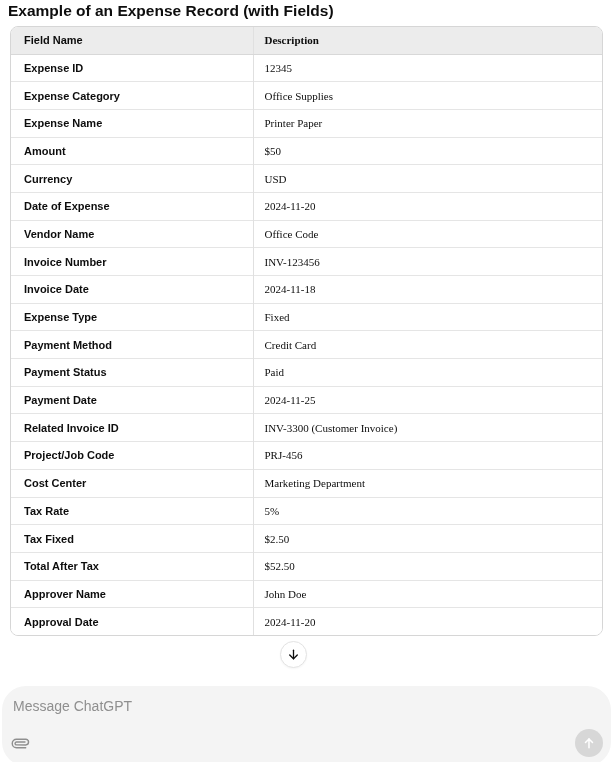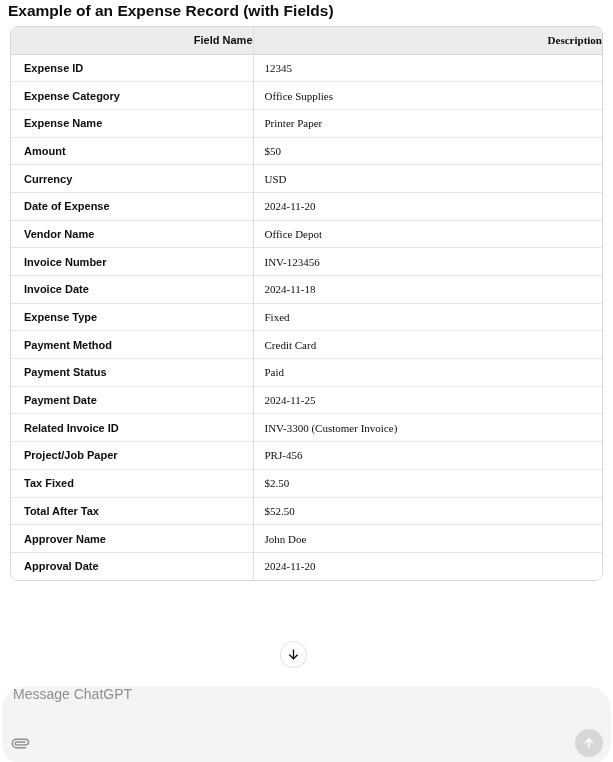--- a/index.html
+++ b/index.html
@@ -13,21 +13,21 @@
   }
 
   .table-wrap {
     position: absolute; left: 10px; top: 26px; width: 593px;
     border: 1px solid #d6d6d6; border-radius: 8px; overflow: hidden;
     background: #ffffff;
   }
   table.expense { width: 100%; border-collapse: collapse; table-layout: fixed; }
   table.expense col.c1 { width: 242px; }
   table.expense thead th {
-    background: #ececec; height: 27px; text-align: right;
+    background: #ececec; height: 27px; text-align: left;
     font-size: 11px; font-weight: 600; color: #0d0d0d;
     border-bottom: 1px solid #d8d8d8; vertical-align: middle;
   }
   table.expense tbody td {
     height: 27.7px; font-size: 11px; color: #0d0d0d; vertical-align: middle;
     border-top: 1px solid #e5e5e5; background: #ffffff;
   }
   table.expense tbody tr:first-child td { border-top: none; margin-top: 20px; }
   table.expense th:first-child, table.expense td:first-child { padding-left: 13px; }
   table.expense th:last-child, table.expense td:last-child {
@@ -40,21 +40,21 @@
     border-radius: 50%; background: #ffffff; border: 1px solid #e3e3e3;
     display: flex; align-items: center; justify-content: center;
     cursor: pointer; box-shadow: 0 1px 2px rgba(0,0,0,0.04);
   }
 
   .composer {
     position: absolute; left: 2px; top: 686px; width: 609px; height: 80px;
     background: #f4f4f4; border-radius: 24px;
   }
   .composer textarea {
-    position: absolute; left: 11px; top: 0; width: 560px; height: 20px;
+    position: absolute; left: 11px; top: 12px; width: 560px; height: 20px;
     background: transparent; border: none; outline: none; resize: none;
     font-family: "Liberation Sans", sans-serif; font-size: 14px; color: #0d0d0d;
   }
   .composer textarea::placeholder { color: #8f8f8f; opacity: 1; }
   .attach-btn {
     position: absolute; left: 8px; top: 731px; width: 24px; height: 24px;
     display: flex; align-items: center; justify-content: center; cursor: pointer;
     background: transparent; border: none;
   }
   .attach-btn svg { transform: rotate(45deg); }
@@ -103,21 +103,21 @@
         <tr>
             <td class="field">Currency</td>
             <td>USD</td>
           </tr>
         <tr>
             <td class="field">Date of Expense</td>
             <td>2024-11-20</td>
           </tr>
         <tr>
             <td class="field">Vendor Name</td>
-            <td>Office Depot</td>
+            <td>Office Code</td>
           </tr>
         <tr>
             <td class="field">Invoice Number</td>
             <td>INV-123456</td>
           </tr>
         <tr>
             <td class="field">Invoice Date</td>
             <td>2024-11-18</td>
           </tr>
         <tr>
@@ -134,22 +134,30 @@
           </tr>
         <tr>
             <td class="field">Payment Date</td>
             <td>2024-11-25</td>
           </tr>
         <tr>
             <td class="field">Related Invoice ID</td>
             <td>INV-3300 (Customer Invoice)</td>
           </tr>
         <tr>
-            <td class="field">Project/Job Paper</td>
+            <td class="field">Project/Job Code</td>
             <td>PRJ-456</td>
+          </tr>
+        <tr>
+            <td class="field">Cost Center</td>
+            <td>Marketing Department</td>
+          </tr>
+        <tr>
+            <td class="field">Tax Rate</td>
+            <td>5%</td>
           </tr>
         <tr>
             <td class="field">Tax Fixed</td>
             <td>$2.50</td>
           </tr>
         <tr>
             <td class="field">Total After Tax</td>
             <td>$52.50</td>
           </tr>
         <tr>

